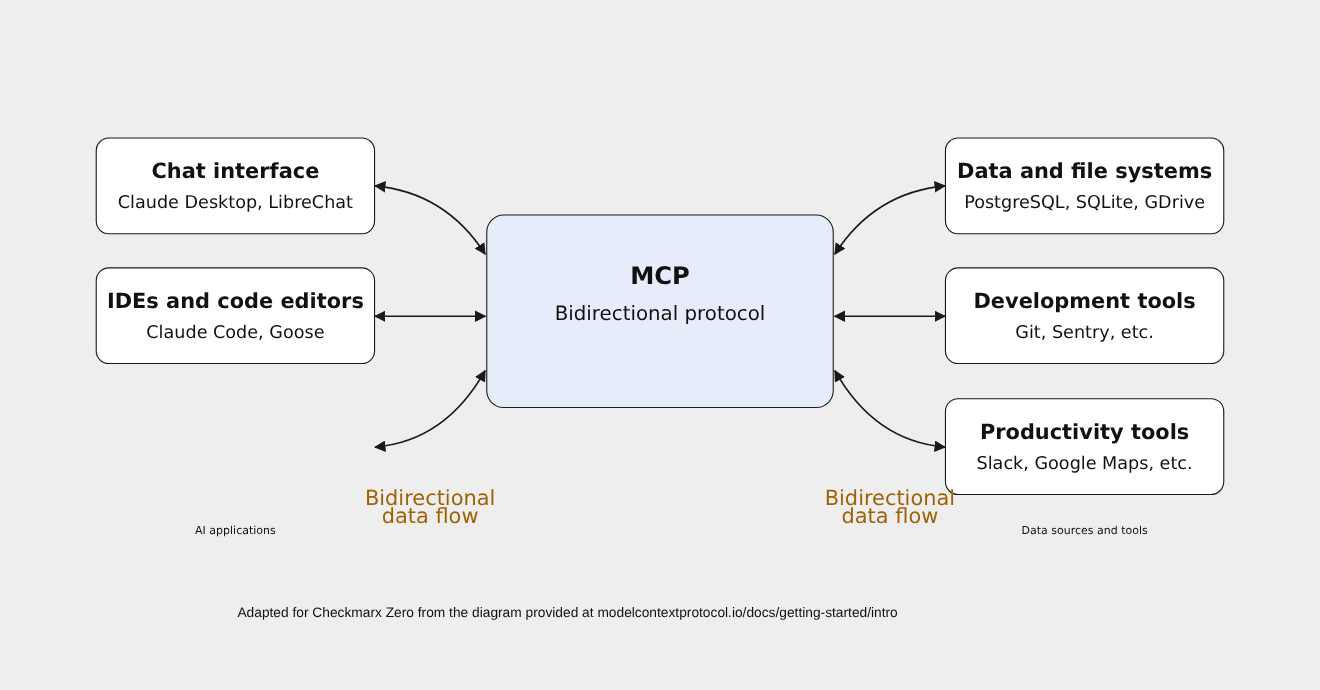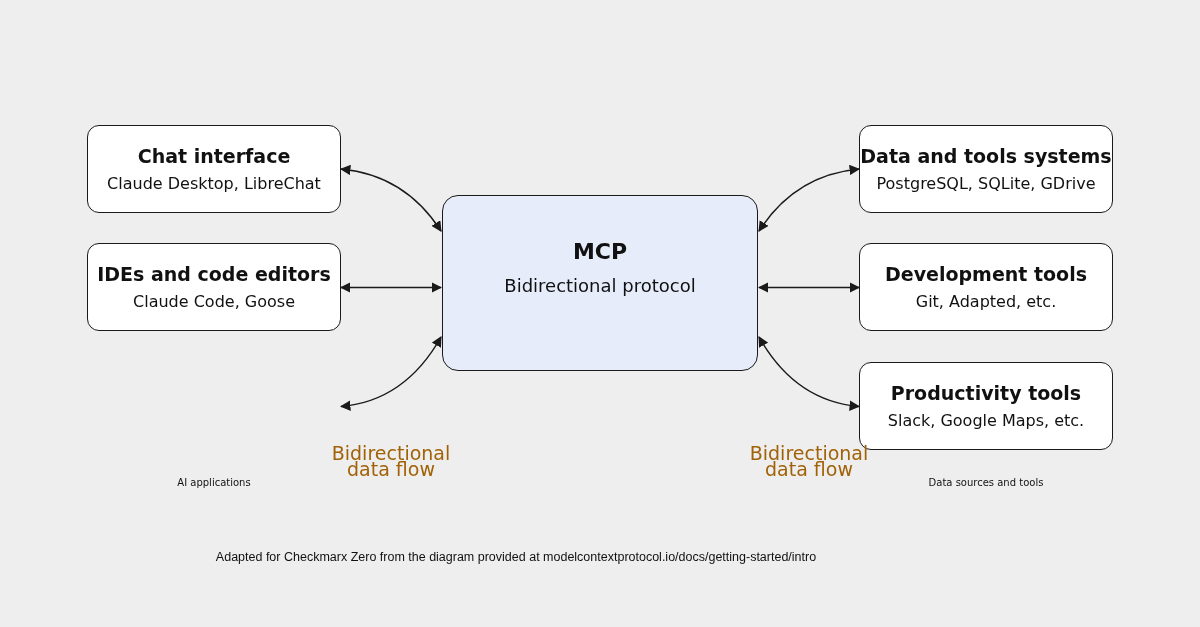--- a/index.html
+++ b/index.html
@@ -153,26 +153,26 @@
     <div class="title">IDEs and code editors</div>
     <div class="subtitle">Claude Code, Goose</div>
   </div>
 
   <div class="center-node">
     <div class="title">MCP</div>
     <div class="subtitle">Bidirectional protocol</div>
   </div>
 
   <div class="node col-right row-1">
-    <div class="title">Data and tools systems</div>
+    <div class="title">Data and file systems</div>
     <div class="subtitle">PostgreSQL, SQLite, GDrive</div>
   </div>
   <div class="node col-right row-2">
     <div class="title">Development tools</div>
-    <div class="subtitle">Git, Adapted, etc.</div>
+    <div class="subtitle">Git, Sentry, etc.</div>
   </div>
   <div class="node col-right row-3">
     <div class="title">Productivity tools</div>
     <div class="subtitle">Slack, Google Maps, etc.</div>
   </div>
 
   <div class="flow-label flow-left">
     <span>Bidirectional</span>
     <span>data flow</span>
   </div>

